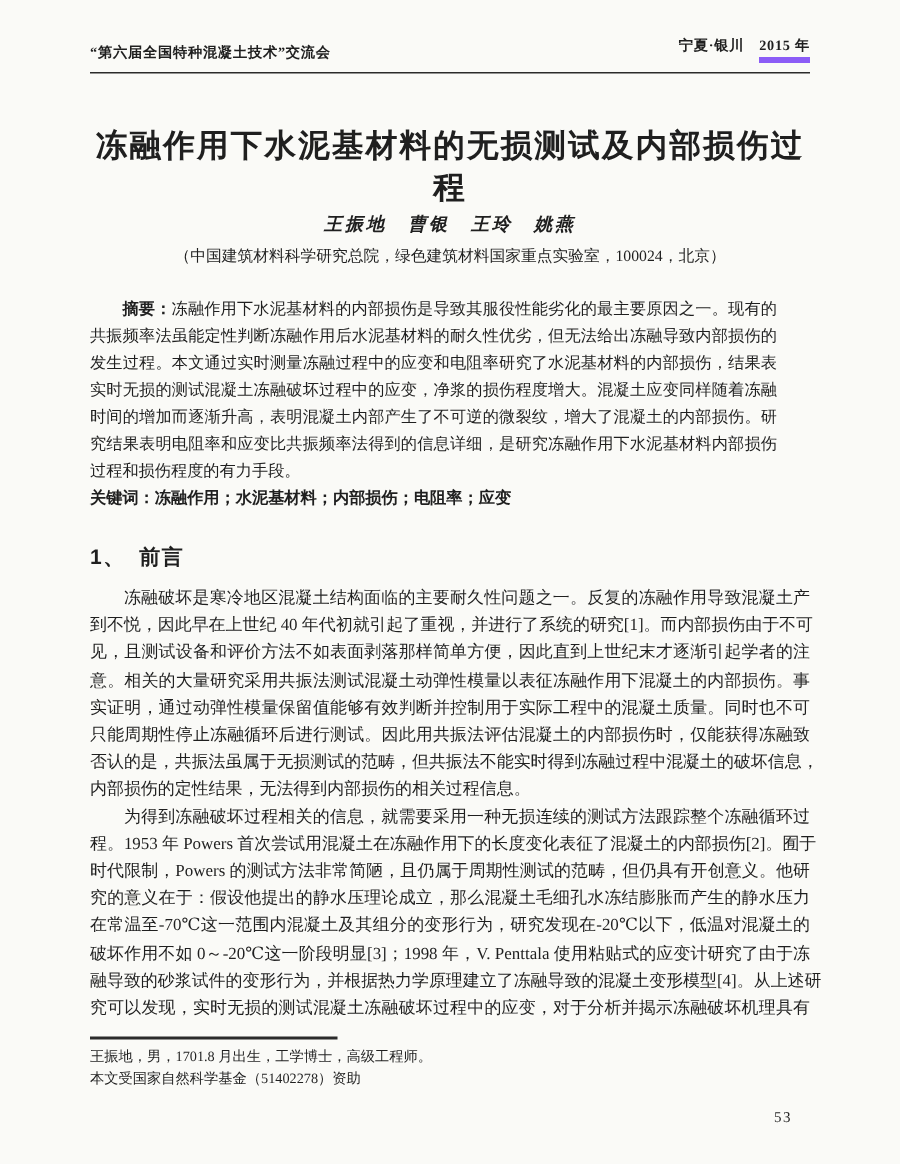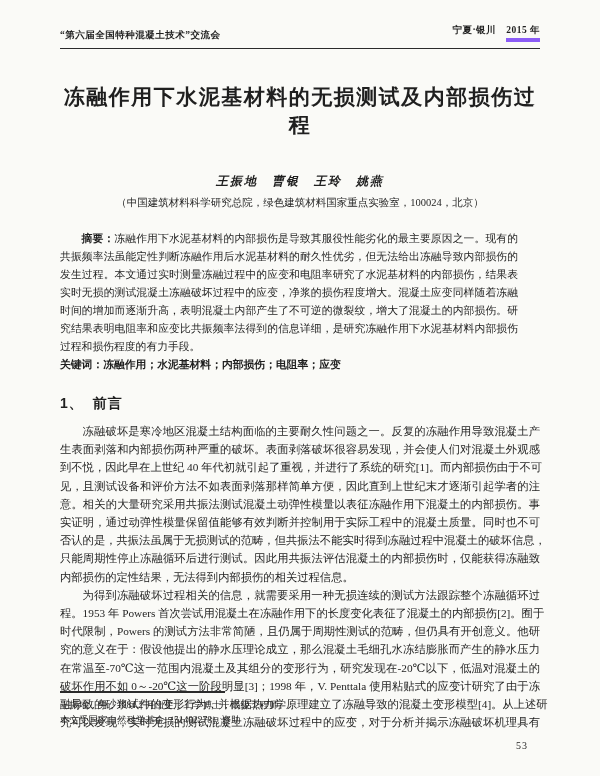--- a/index.html
+++ b/index.html
@@ -27,21 +27,21 @@
   }
   .pg-header .venue{display:flex;gap:10px;}
   .pg-header .year{border-bottom:4px solid #8b5cf6;padding-bottom:1px;}
 
   
   .paper-title{
     margin-top:34px;text-align:center;
     font-size:21px;font-weight:bold;letter-spacing:1.5px;
   }
   .authors{
-    margin-top:34px;text-align:center;
+    margin-top:2px;text-align:center;
     font-size:12px;font-weight:bold;font-style:italic;letter-spacing:2px;
   }
   .affiliation{margin-top:6px;text-align:center;font-size:10.5px;}
 
   
   .abstract{
     margin-top:19px;width:458px;
     font-size:10.8px;line-height:18px;
   }
   .abstract b{font-weight:bold;}
@@ -115,43 +115,42 @@
       </div>
     </section>
 
     <h2 class="section-heading">
       <span class="num">1、</span><span>前言</span>
     </h2>
 
     <section class="body-text">
       <div>
           <div class="tline indent">冻融破坏是寒冷地区混凝土结构面临的主要耐久性问题之一。反复的冻融作用导致混凝土产</div>
-          <div class="tline">生表面剥落和内部损伤两种严重的破坏。表面剥落破坏很容易发现，并会使人们对混凝土外观感</div>
           <div class="tline">到不悦，因此早在上世纪 40 年代初就引起了重视，并进行了系统的研究[1]。而内部损伤由于不可</div>
           <div class="tline">见，且测试设备和评价方法不如表面剥落那样简单方便，因此直到上世纪末才逐渐引起学者的注</div>
           <div class="tline">意。相关的大量研究采用共振法测试混凝土动弹性模量以表征冻融作用下混凝土的内部损伤。事</div>
           <div class="tline">实证明，通过动弹性模量保留值能够有效判断并控制用于实际工程中的混凝土质量。同时也不可</div>
+          <div class="tline">只能周期性停止冻融循环后进行测试。因此用共振法评估混凝土的内部损伤时，仅能获得冻融致</div>
           <div class="tline">否认的是，共振法虽属于无损测试的范畴，但共振法不能实时得到冻融过程中混凝土的破坏信息，</div>
-          <div class="tline">只能周期性停止冻融循环后进行测试。因此用共振法评估混凝土的内部损伤时，仅能获得冻融致</div>
           <div class="tline tline-last">内部损伤的定性结果，无法得到内部损伤的相关过程信息。</div>
         </div>
       <div>
           <div class="tline indent">为得到冻融破坏过程相关的信息，就需要采用一种无损连续的测试方法跟踪整个冻融循环过</div>
           <div class="tline">程。1953 年 Powers 首次尝试用混凝土在冻融作用下的长度变化表征了混凝土的内部损伤[2]。囿于</div>
           <div class="tline">时代限制，Powers 的测试方法非常简陋，且仍属于周期性测试的范畴，但仍具有开创意义。他研</div>
           <div class="tline">究的意义在于：假设他提出的静水压理论成立，那么混凝土毛细孔水冻结膨胀而产生的静水压力</div>
           <div class="tline">在常温至-70℃这一范围内混凝土及其组分的变形行为，研究发现在-20℃以下，低温对混凝土的</div>
           <div class="tline">破坏作用不如 0～-20℃这一阶段明显[3]；1998 年，V. Penttala 使用粘贴式的应变计研究了由于冻</div>
           <div class="tline">融导致的砂浆试件的变形行为，并根据热力学原理建立了冻融导致的混凝土变形模型[4]。从上述研</div>
           <div class="tline">究可以发现，实时无损的测试混凝土冻融破坏过程中的应变，对于分析并揭示冻融破坏机理具有</div>
         </div>
     </section>
 
   </div>
 
   <div class="pg-footer">
     <div class="footnote-rule"></div>
-    <div class="footnote-line">王振地，男，1984.2 月出生，工学博士，高级工程师。</div>
+    <div class="footnote-line">王振地，男，1701.8 月出生，工学博士，高级工程师。</div>
     <div class="footnote-line">本文受国家自然科学基金（51402278）资助</div>
   </div>
 
   <div class="page-number">53</div>
 </div>
 
 </body></html>

